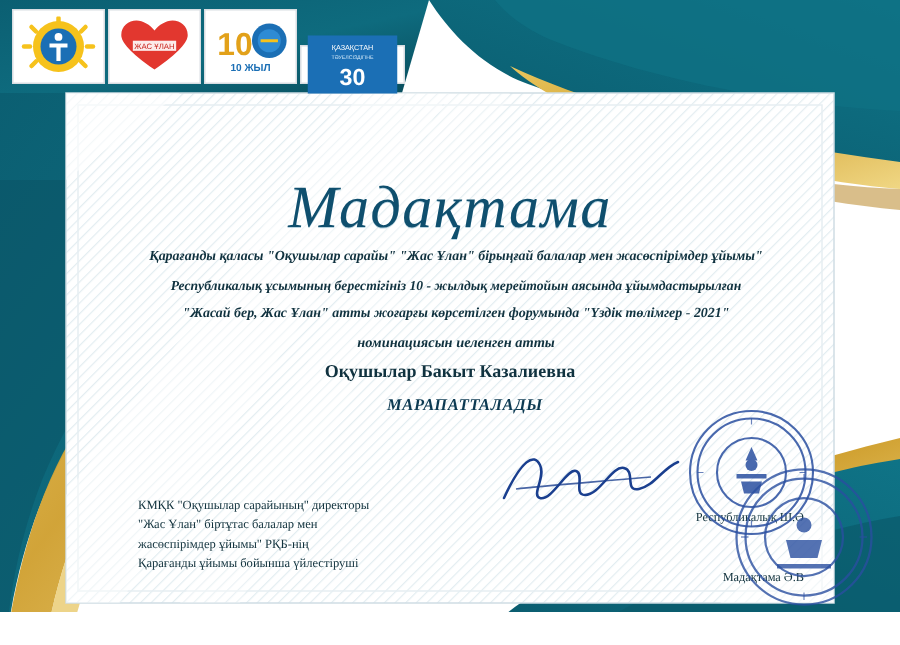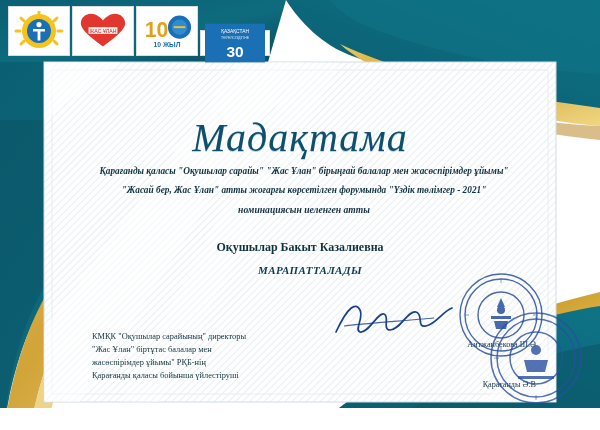--- a/index.html
+++ b/index.html
@@ -282,37 +282,38 @@
       </svg>
     </div>
   </div>
 
   <div class="inner-frame">
 
     <div class="title">Мадақтама</div>
 
     <div class="body-lines">
       <div class="ln l1">Қарағанды қаласы "Оқушылар сарайы" "Жас Ұлан" бірыңғай балалар мен жасөспірімдер ұйымы"</div>
+      <div class="ln l2">Республикалық ұсымының берестігініз 10 - жылдық мерейтойын аясында ұйымдастырылған</div>
       <div class="ln l3">"Жасай бер, Жас Ұлан" атты жоғарғы көрсетілген форумында "Үздік төлімгер - 2021"</div>
       <div class="ln l4">номинациясын иеленген атты</div>
     </div>
 
     <div class="recipient">Оқушылар Бакыт Казалиевна</div>
     <div class="award-word">МАРАПАТТАЛАДЫ</div>
 
     <div class="sig-left">
       <div>КМҚК "Оқушылар сарайының" директоры</div>
       <div>"Жас Ұлан" біртұтас балалар мен</div>
       <div>жасөспірімдер ұйымы" РҚБ-нің</div>
-      <div>Қарағанды қаласы бойынша үйлестіруші</div>
+      <div>Қарағанды ұйымы бойынша үйлестіруші</div>
     </div>
 
     <div class="sig-right">
-      <div class="nm1">Аитжанбекова Ш.Ә</div>
-      <div class="nm2">Қарағанды Ә.В</div>
+      <div class="nm1">Республикалық Ш.Ә</div>
+      <div class="nm2">Мадақтама Ә.В</div>
     </div>
   </div>
 
   <svg class="scribble" width="130" height="46" viewBox="0 0 130 46">
     <path d="M6 36 C18 10 26 6 30 14 C34 22 24 34 30 36 C38 38 48 16 54 18 C60 20 52 34 60 34 C70 34 78 14 86 16 C94 18 86 32 96 30 C106 28 112 16 122 12" fill="none" stroke="#1a3f8f" stroke-width="1.7" stroke-linecap="round"></path>
     <path d="M14 30 C30 28 58 26 104 22" fill="none" stroke="#1a3f8f" stroke-width="1.1" opacity="0.8"></path>
   </svg>
 
   <svg class="stamp stamp-a" width="86" height="86" viewBox="0 0 86 86">
     <g fill="none" stroke="#2a4fa0" stroke-width="1.4" opacity="0.85">

